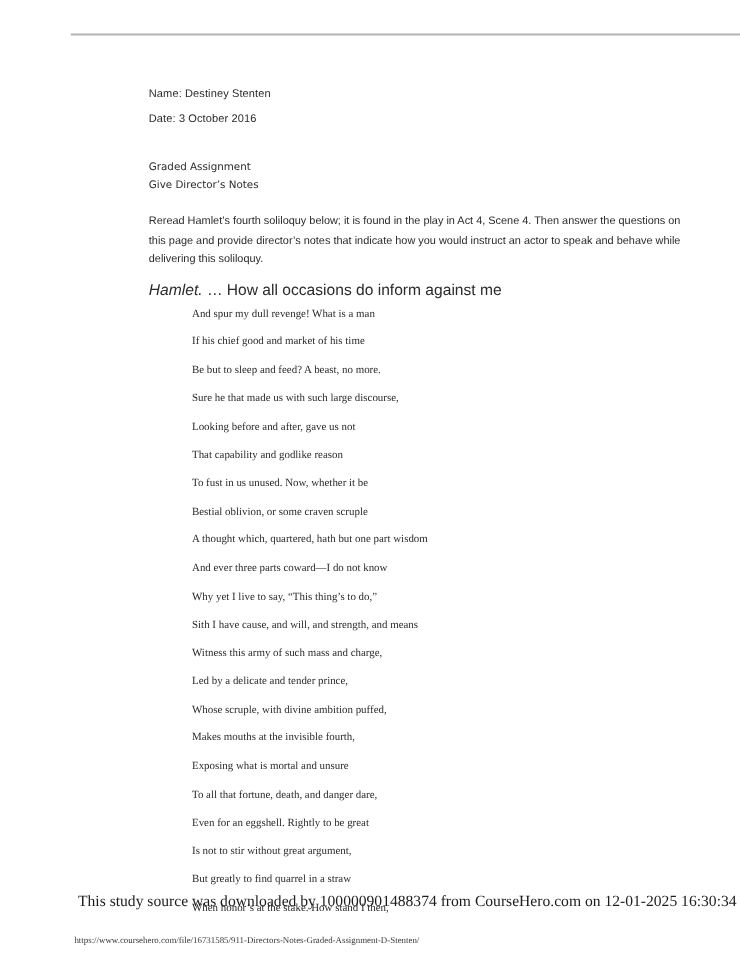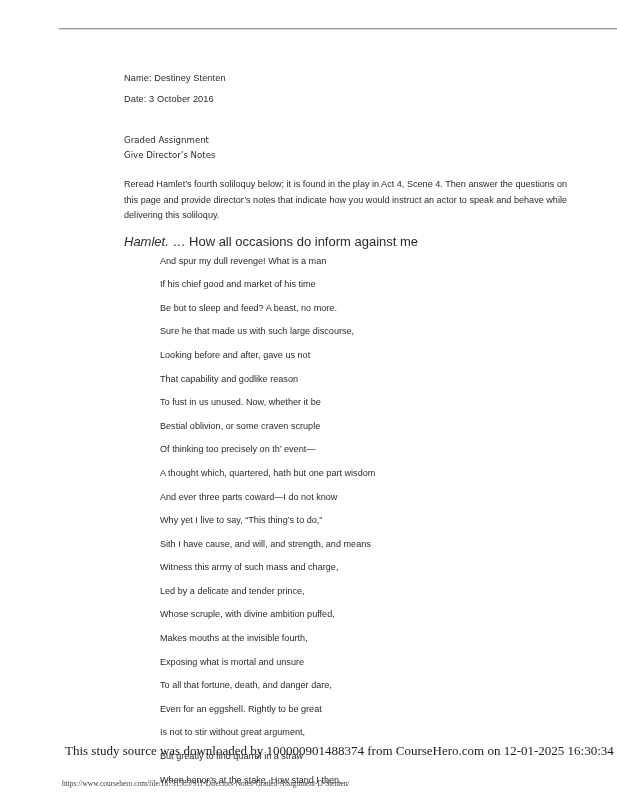--- a/index.html
+++ b/index.html
@@ -77,20 +77,21 @@
     margin: 0;
     padding: 0;
     list-style: none;
   }
   .verse-line {
     margin-left: 36px;
     font-size: 9.1px;
     line-height: 23.6px;
     color: #2b2b2b;
     white-space: nowrap;
+    font-family: Liberation Serif, serif;
   }
   .footer-attrib {
     position: absolute;
     left: 33px;
     top: 745px;
     font-family: "Liberation Serif", serif;
     font-size: 13px;
     line-height: 12px;
     color: #1c1c1c;
     white-space: nowrap;
@@ -131,21 +132,20 @@
 
     <div class="verse">
         <div class="verse-line">And spur my dull revenge! What is a man</div>
         <div class="verse-line">If his chief good and market of his time</div>
         <div class="verse-line">Be but to sleep and feed? A beast, no more.</div>
         <div class="verse-line">Sure he that made us with such large discourse,</div>
         <div class="verse-line">Looking before and after, gave us not</div>
         <div class="verse-line">That capability and godlike reason</div>
         <div class="verse-line">To fust in us unused. Now, whether it be</div>
         <div class="verse-line">Bestial oblivion, or some craven scruple</div>
-        <div class="verse-line">Of thinking too precisely on th’ event—</div>
         <div class="verse-line">A thought which, quartered, hath but one part wisdom</div>
         <div class="verse-line">And ever three parts coward—I do not know</div>
         <div class="verse-line">Why yet I live to say, “This thing’s to do,”</div>
         <div class="verse-line">Sith I have cause, and will, and strength, and means</div>
         <div class="verse-line">Witness this army of such mass and charge,</div>
         <div class="verse-line">Led by a delicate and tender prince,</div>
         <div class="verse-line">Whose scruple, with divine ambition puffed,</div>
         <div class="verse-line">Makes mouths at the invisible fourth,</div>
         <div class="verse-line">Exposing what is mortal and unsure</div>
         <div class="verse-line">To all that fortune, death, and danger dare,</div>

